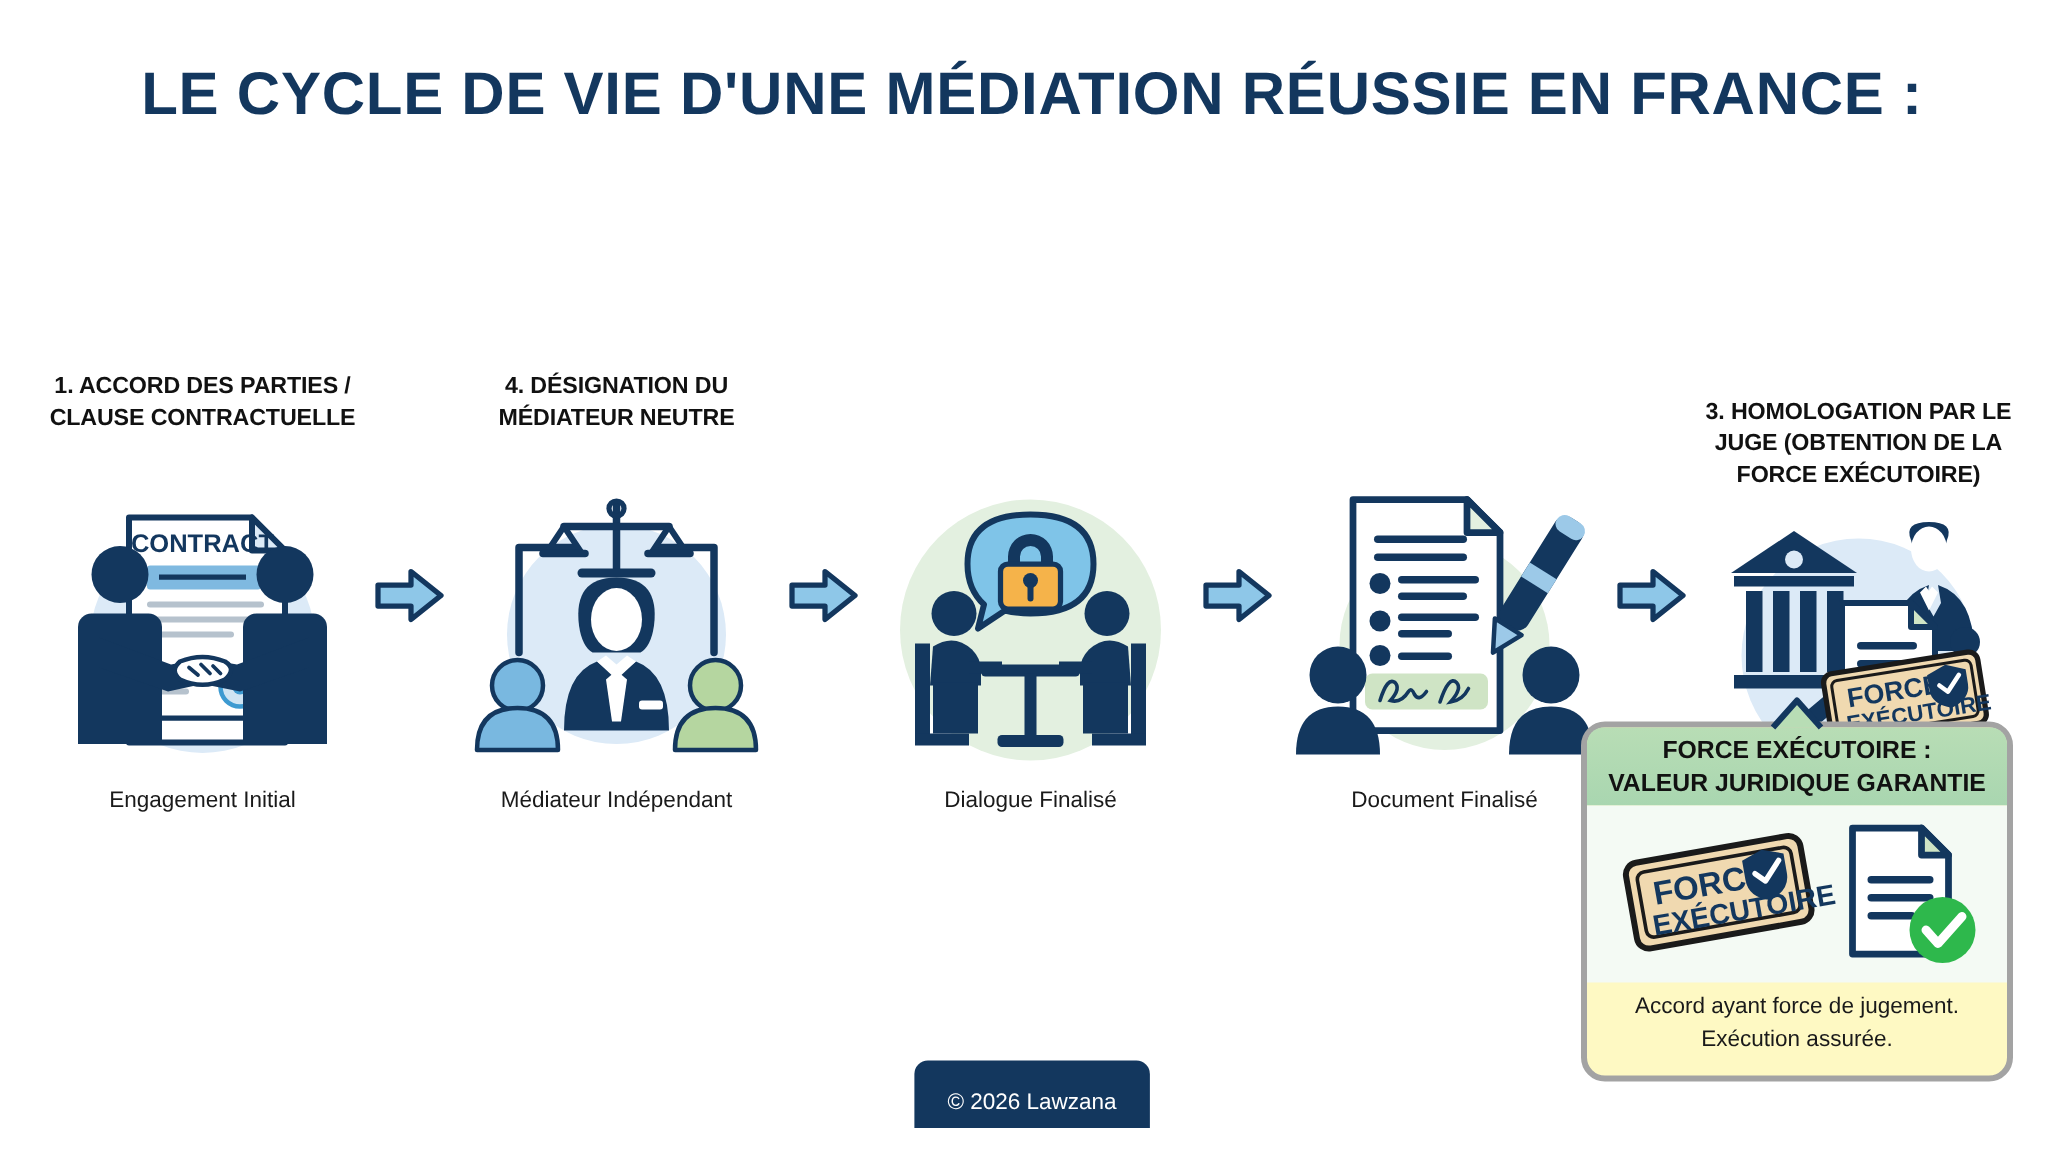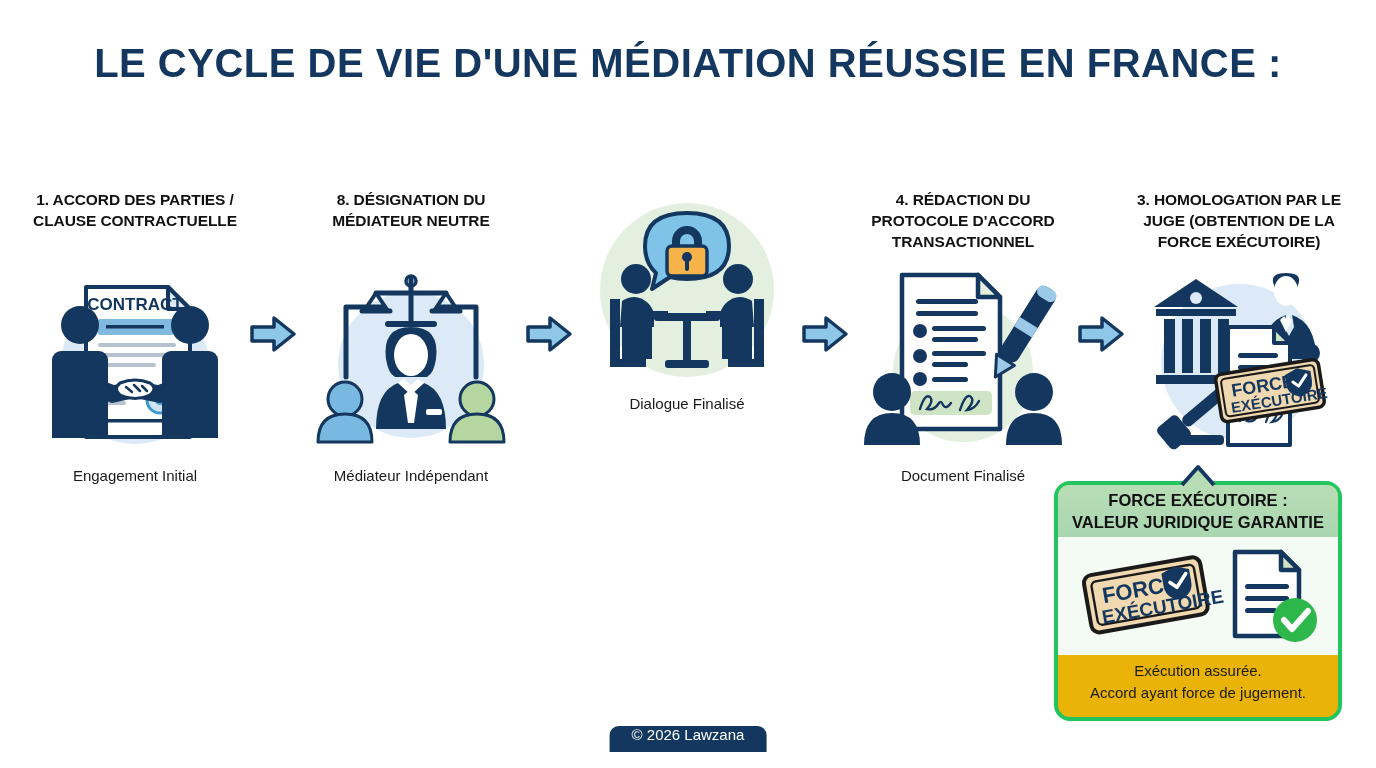--- a/index.html
+++ b/index.html
@@ -18,23 +18,23 @@
     color: #13375e;
     font-weight: bold;
     font-size: 40px;
     line-height: 50px;
     letter-spacing: 0.5px;
   }
   .title .l2 { display: block; }
 
   
   .steps {
-    position: absolute; top: 189px; left: 24px;
+    position: absolute; top: 212px; left: 24px;
     width: 1328px; height: 330px;
-    display: flex; align-items: flex-start;
+    display: flex; align-items: flex-end;
   }
   .step {
     width: 222px; flex: 0 0 222px;
     display: flex; flex-direction: column; align-items: center;
   }
   .step-head {
     font-size: 15.5px; font-weight: bold; color: #111;
     text-align: center; line-height: 21px; letter-spacing: -0.1px;
     height: 72px;
   }
@@ -51,23 +51,23 @@
     flex: 0 0 54px; width: 54px;
     display: flex; align-items: center; justify-content: center;
     height: 290px;
   }
   .arrow svg { display: block; }
 
   
   .callout {
     position: absolute; left: 1054px; top: 481px;
     width: 288px; height: 240px;
-    border: 4px solid #22c55e;
+    border: 4px solid #a3a3a3;
     border-radius: 16px;
-    background: #eab308;
+    background: #fef9c3;
     overflow: visible;
   }
   .callout-notch {
     position: absolute; top: -19px; left: 50%; transform: translateX(-50%);
     width: 34px; height: 19px;
   }
   .callout-head {
     height: 52px; width: 100%;
     border-radius: 11px 11px 0 0;
     background: linear-gradient(180deg, #b8ddb5 0%, #a9d6b0 100%);
@@ -83,21 +83,21 @@
     text-align: center; font-size: 15px; color: #1a1a1a;
     line-height: 22px; padding-top: 5px;
   }
 
   
   .footer {
     position: absolute; left: 50%; transform: translateX(-50%);
     bottom: 0px;
     background: #13375e; color: #fff;
     border-radius: 9px 9px 0 0;
-    padding: 0 22px 9px 22px;
+    padding: 19px 22px 9px 22px;
     font-size: 15px;
   }
   svg { overflow: visible; }
 </style>
 </head>
 <body>
 
 <div class="page">
 
   <div class="title">
@@ -140,21 +140,21 @@
       <div class="step-cap">Engagement Initial</div>
     </div>
 
     <div class="arrow">
       <svg width="46" height="36" viewBox="0 0 46 36">
         <path d="M2 11 h22 v-9 l20 16 l-20 16 v-9 h-22 z" fill="#8ec7e8" stroke="#13375e" stroke-width="3.5" stroke-linejoin="round"></path>
       </svg>
     </div>
 
     <div class="step">
-      <div class="step-head">8. DÉSIGNATION DU MÉDIATEUR NEUTRE</div>
+      <div class="step-head">4. DÉSIGNATION DU MÉDIATEUR NEUTRE</div>
       <div class="icon-wrap">
         <svg width="190" height="190" viewBox="0 0 190 190">
           <circle cx="95" cy="98" r="73" fill="#dceaf7"></circle>
 
           <path d="M30 40 v70 M30 40 h36 M160 40 v70 M160 40 h-36" fill="none" stroke="#13375e" stroke-width="5" stroke-linecap="round" stroke-linejoin="round"></path>
 
           <path d="M95 12 v44" stroke="#13375e" stroke-width="5" stroke-linecap="round"></path>
           <circle cx="95" cy="14" r="5" fill="none" stroke="#13375e" stroke-width="3.5"></circle>
           <path d="M60 26 h70" stroke="#13375e" stroke-width="5" stroke-linecap="round"></path>
           <path d="M60 26 L48 44 h24 z" fill="none" stroke="#13375e" stroke-width="4" stroke-linejoin="round"></path>
@@ -219,21 +219,20 @@
       <div class="step-cap">Dialogue Finalisé</div>
     </div>
 
     <div class="arrow">
       <svg width="46" height="36" viewBox="0 0 46 36">
         <path d="M2 11 h22 v-9 l20 16 l-20 16 v-9 h-22 z" fill="#8ec7e8" stroke="#13375e" stroke-width="3.5" stroke-linejoin="round"></path>
       </svg>
     </div>
 
     <div class="step">
-      <div class="step-head">4. RÉDACTION DU PROTOCOLE D'ACCORD TRANSACTIONNEL</div>
       <div class="icon-wrap">
         <svg width="190" height="190" viewBox="0 0 190 190">
           <circle cx="95" cy="105" r="70" fill="#e3f0e0"></circle>
 
           <path d="M34 8 h76 l22 22 v132 h-98 z" fill="#ffffff" stroke="#13375e" stroke-width="4.5" stroke-linejoin="round"></path>
           <path d="M110 8 v22 h22 z" fill="#e3f0e0" stroke="#13375e" stroke-width="4.5" stroke-linejoin="round"></path>
           <rect x="48" y="32" width="62" height="5" rx="2.5" fill="#13375e"></rect>
           <rect x="48" y="44" width="62" height="5" rx="2.5" fill="#13375e"></rect>
           <circle cx="52" cy="64" r="7" fill="#13375e"></circle>
           <rect x="64" y="59" width="54" height="5" rx="2.5" fill="#13375e"></rect>
@@ -348,20 +347,20 @@
         <path d="M56 6 v18 h18 z" fill="#cfe4c5" stroke="#13375e" stroke-width="4.5" stroke-linejoin="round"></path>
         <rect x="20" y="38" width="44" height="5" rx="2.5" fill="#13375e"></rect>
         <rect x="20" y="50" width="44" height="5" rx="2.5" fill="#13375e"></rect>
         <rect x="20" y="62" width="32" height="5" rx="2.5" fill="#13375e"></rect>
         <circle cx="70" cy="74" r="22" fill="#2eb84c"></circle>
         <path d="M59 74 l8 9 l16 -18" fill="none" stroke="#ffffff" stroke-width="6" stroke-linecap="round" stroke-linejoin="round"></path>
       </svg>
     </div>
 
     <div class="callout-foot">
+      <div>Accord ayant force de jugement.</div>
       <div>Exécution assurée.</div>
-      <div>Accord ayant force de jugement.</div>
     </div>
   </div>
 
   <div class="footer">© 2026 Lawzana</div>
 
 </div>
 
 </body></html>

